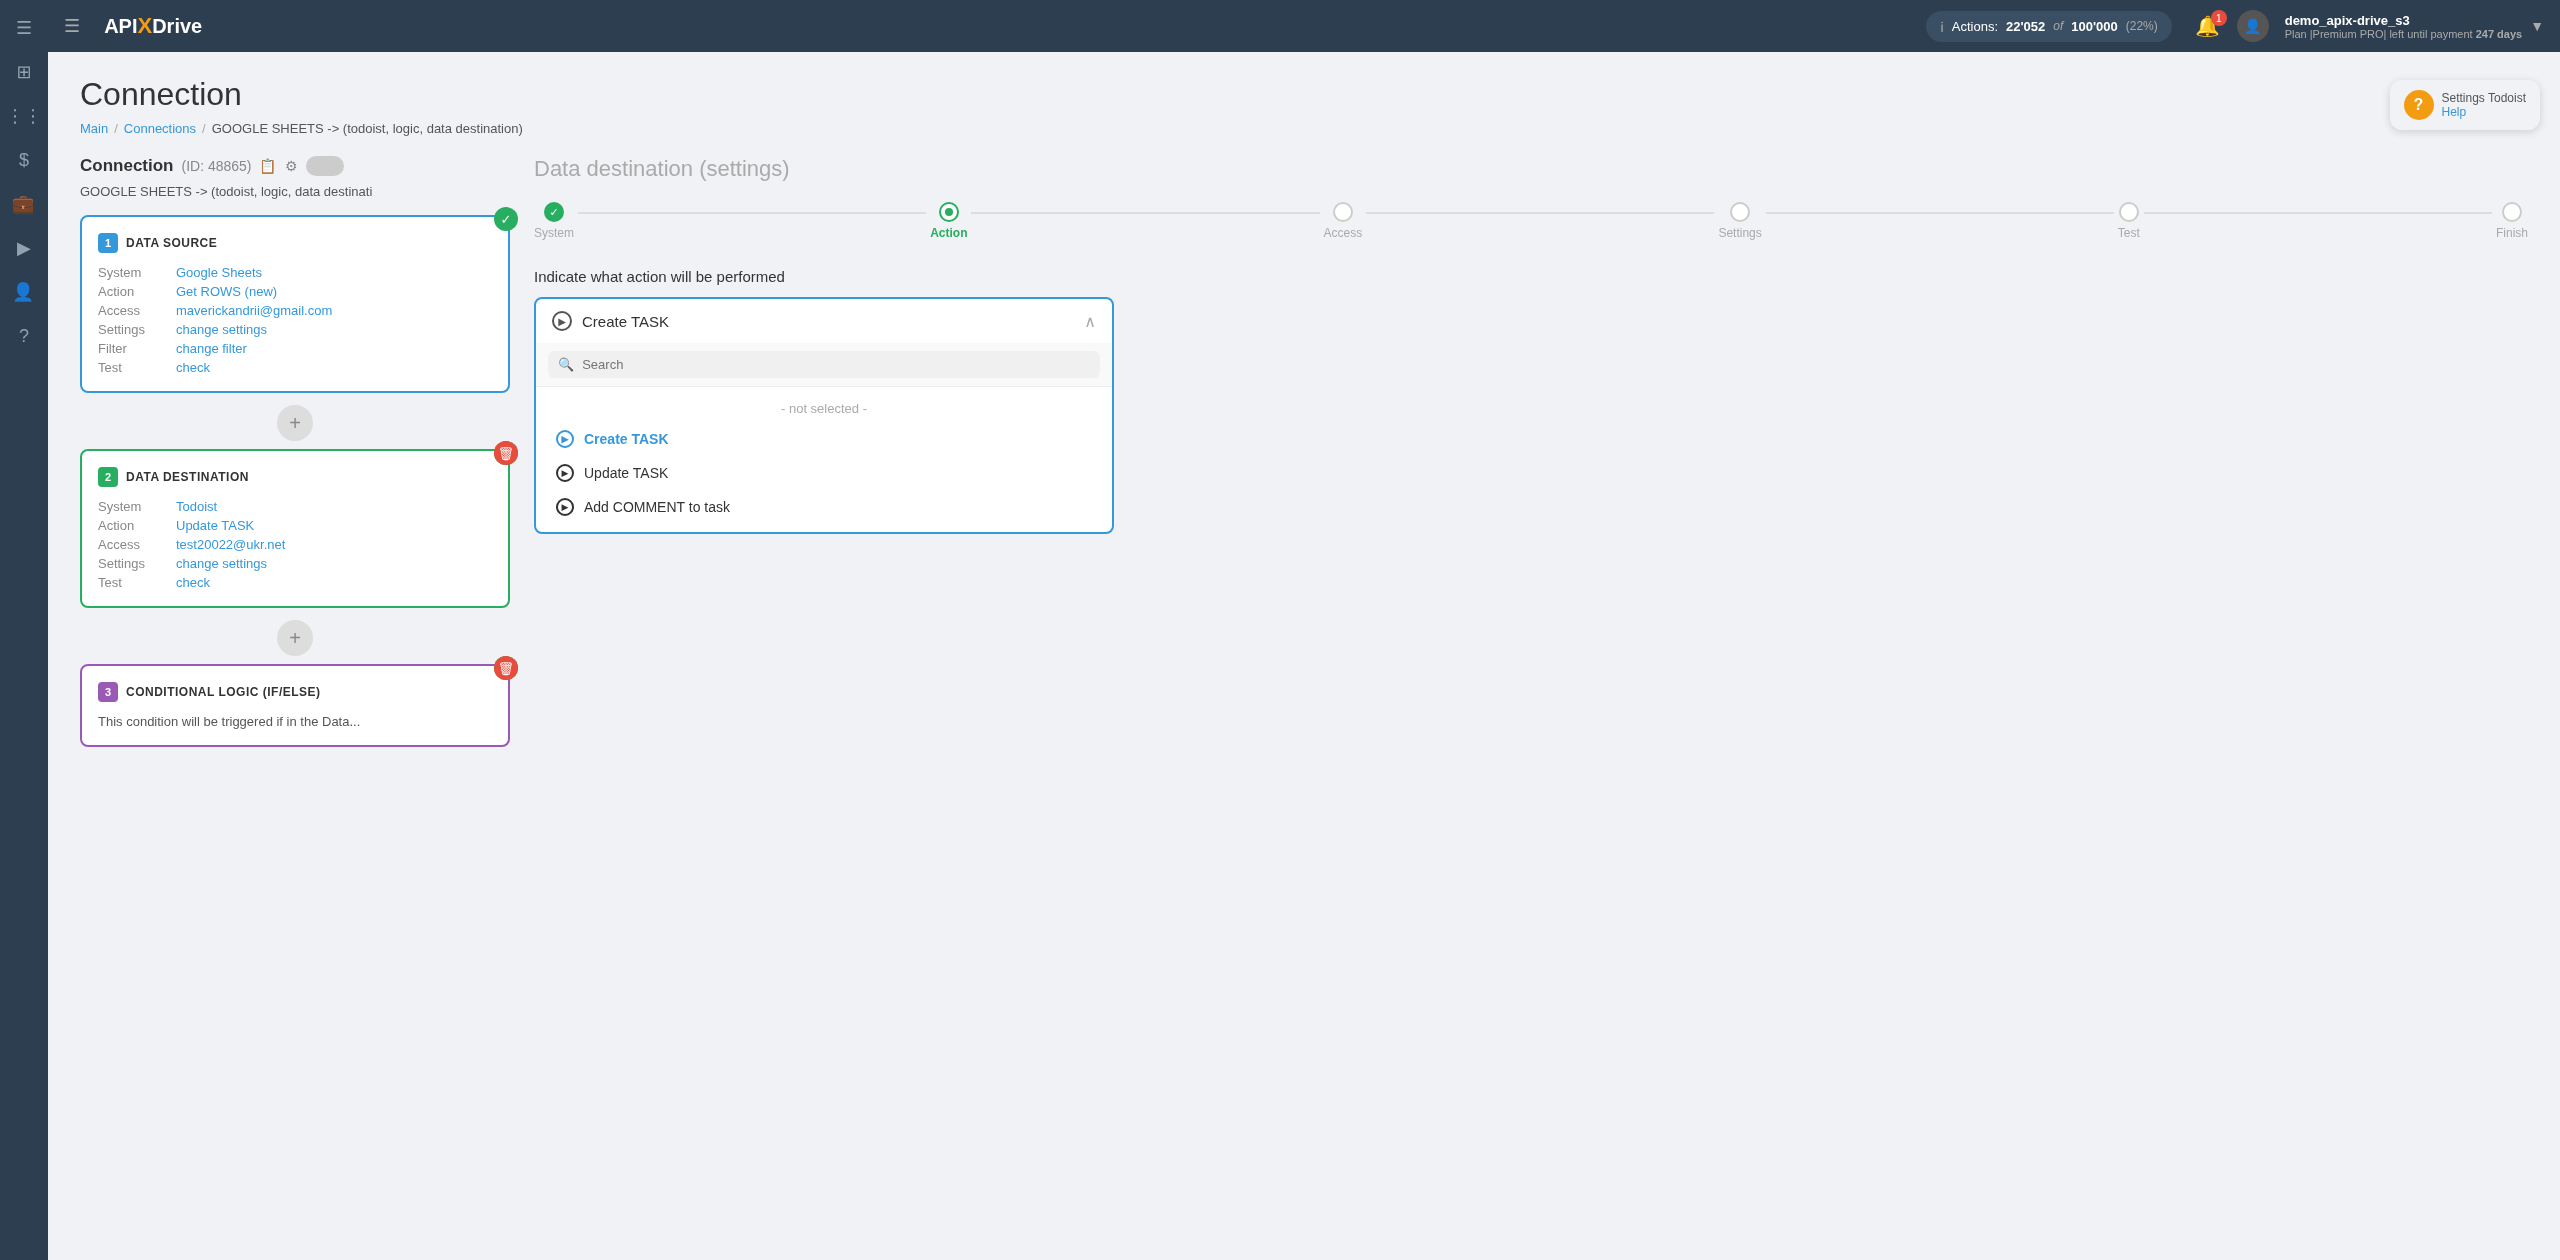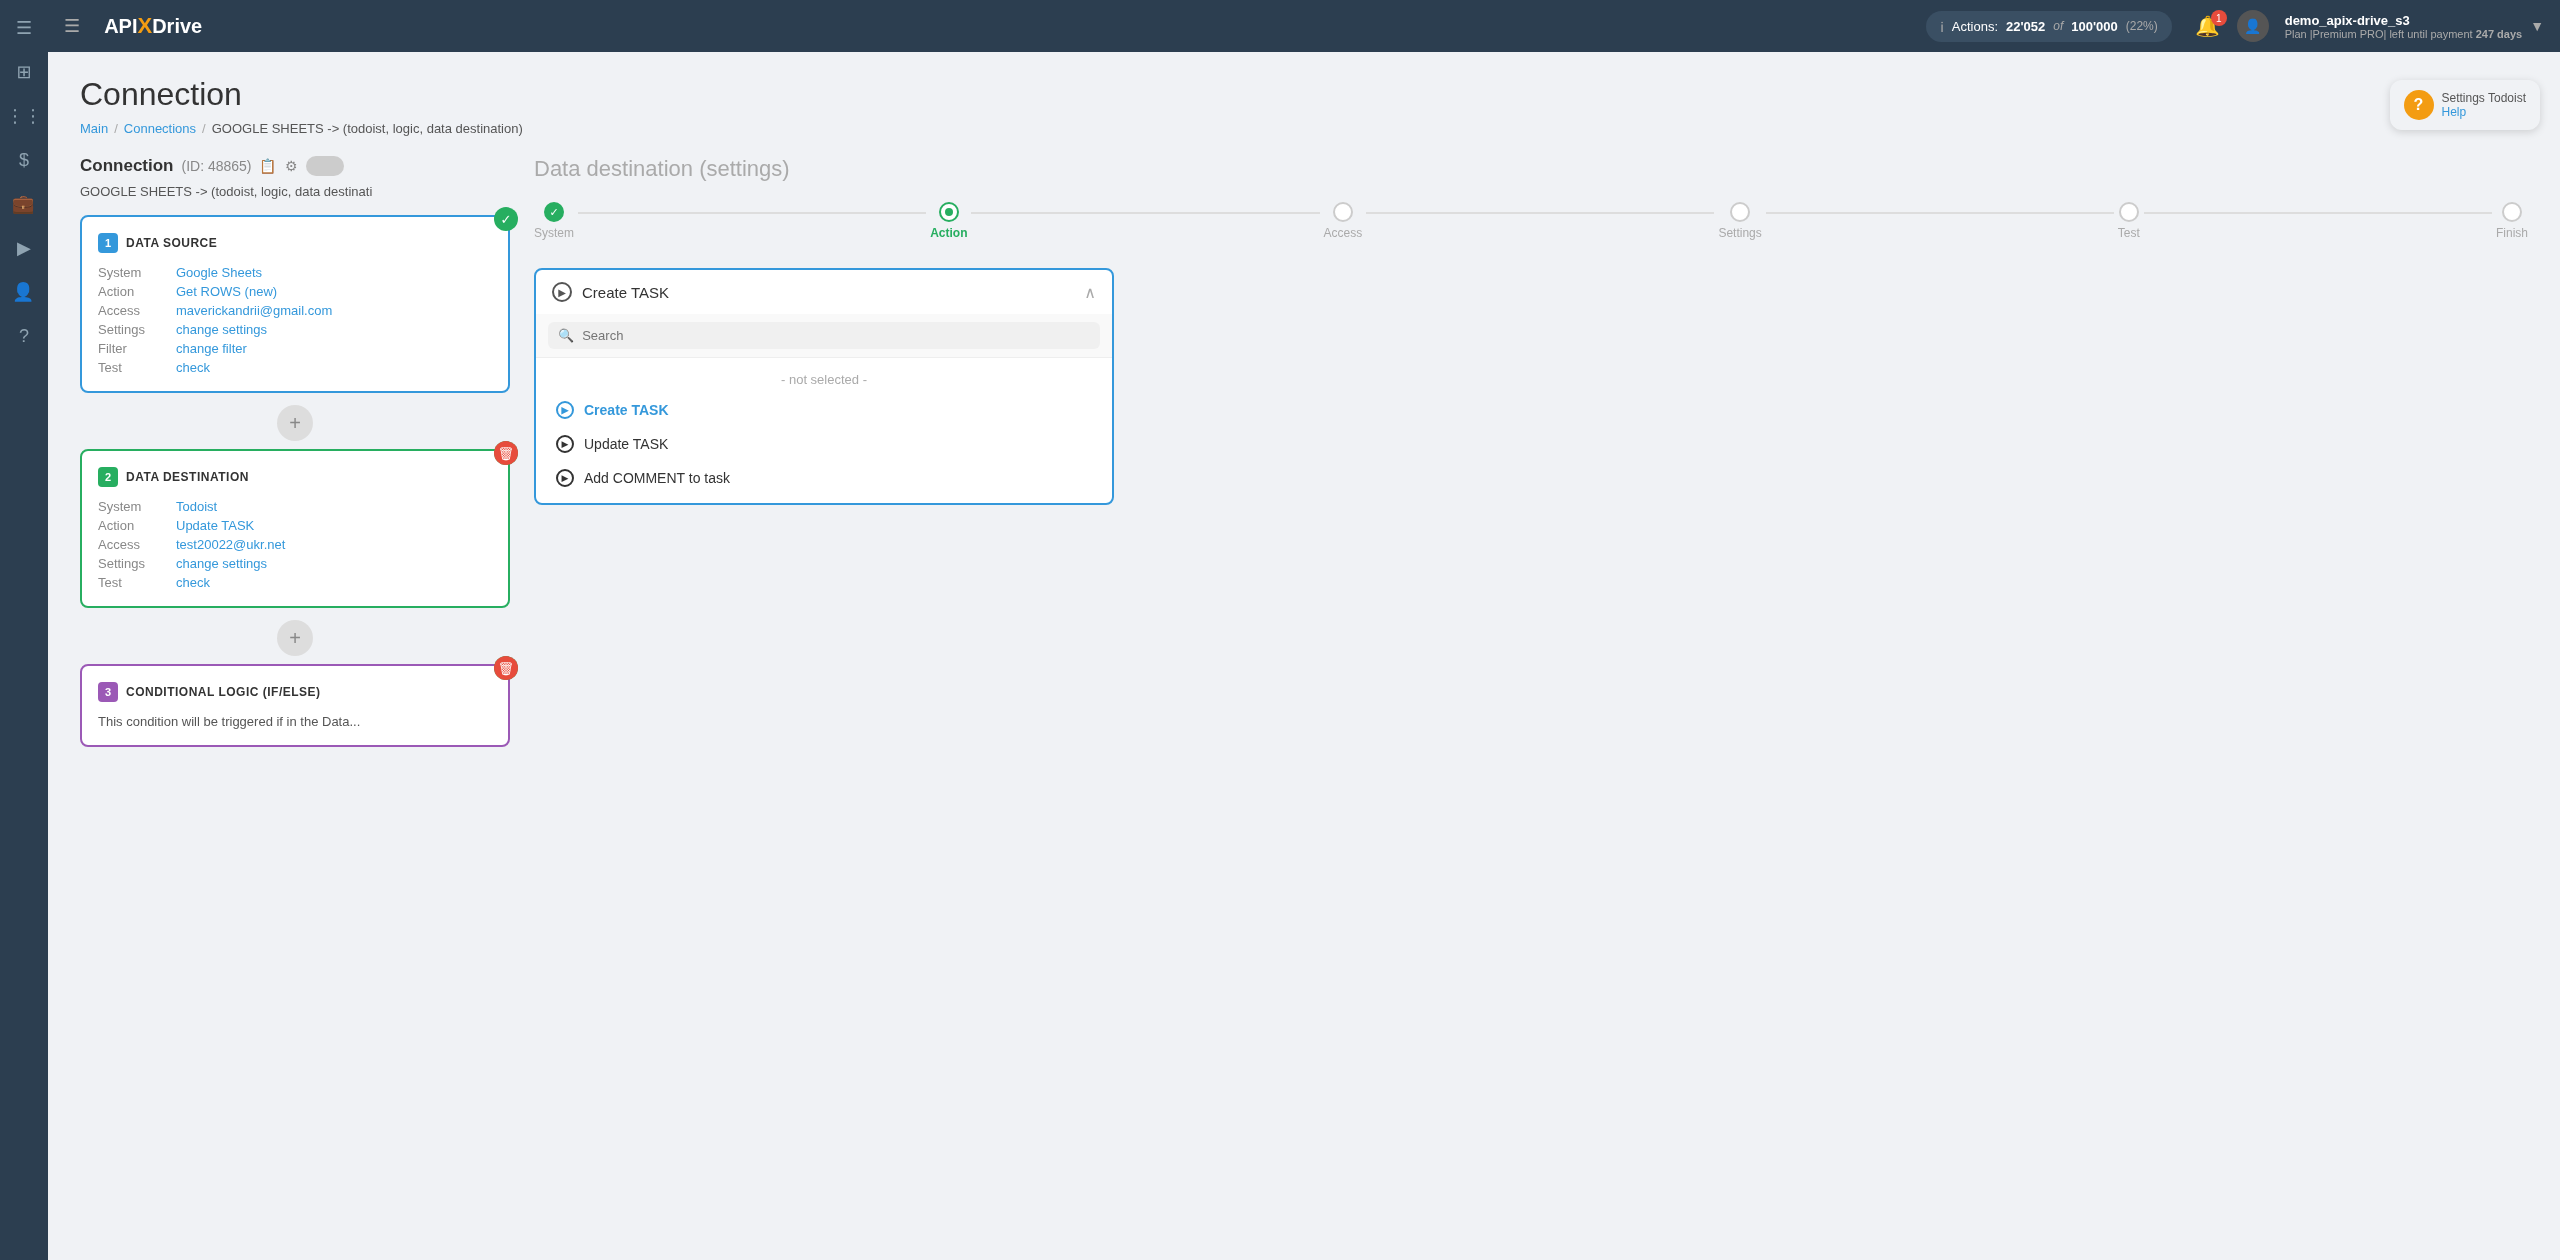--- a/index.html
+++ b/index.html
@@ -306,20 +306,21 @@
             <div class="step-circle"></div>
             <span class="step-label">Test</span>
           </div>
           <div class="step-line"></div>
           <div class="step">
             <div class="step-circle"></div>
             <span class="step-label">Finish</span>
           </div>
         </div>
 
+        <p class="indicate-label">Indicate what action will be performed</p>
 
         <div class="dropdown-container">
           <div class="dropdown-selected">
             <div class="dropdown-selected-left">
               <div class="dropdown-play">▶</div>
               <span class="dropdown-selected-text">Create TASK</span>
             </div>
             <span class="dropdown-chevron">∧</span>
           </div>
 

